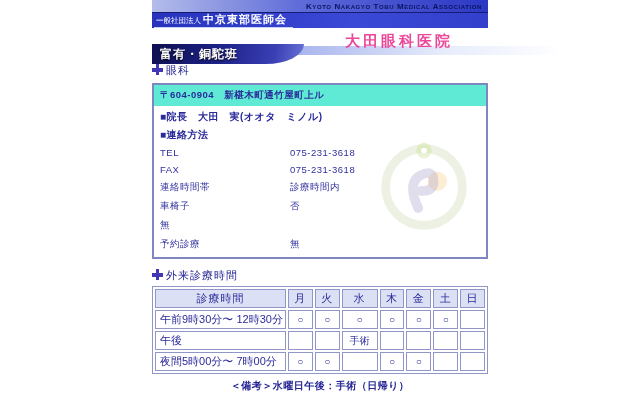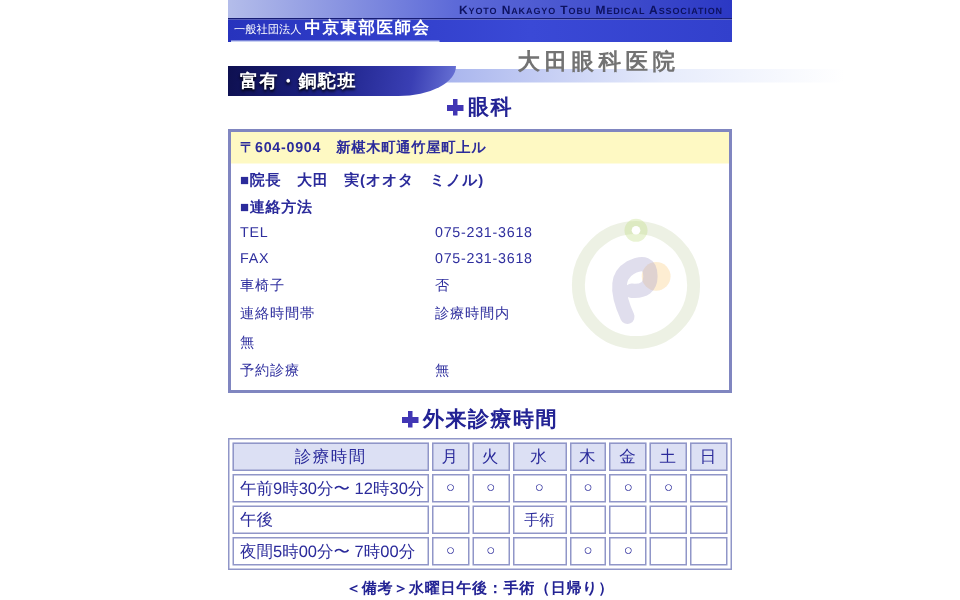--- a/index.html
+++ b/index.html
@@ -22,33 +22,33 @@
   .banner{position:relative;height:30px;}
   .banner-left{position:absolute;left:0;top:16px;width:152px;height:20px;
                background:linear-gradient(100deg,#0e1050 0%,#1d2288 45%,#3a3fb4 80%,#6a74d6 100%);
                border-radius:0 0 46px 0 / 0 0 24px 0;
                display:flex;align-items:center;padding-left:8px;box-sizing:border-box;}
   .banner-left span{color:#ffffff;font-weight:bold;font-size:12px;letter-spacing:1px;text-shadow:0 1px 2px #000;}
   .banner-tail{position:absolute;left:126px;top:18px;width:300px;height:9px;
                background:linear-gradient(to right,rgba(110,130,225,.65),rgba(185,200,245,.35) 55%,rgba(255,255,255,0) 95%);
                border-radius:0 0 12px 2px;}
   .clinic-title{position:absolute;left:158px;top:4px;width:178px;text-align:center;
-                font-size:15px;font-weight:bold;color:#737373;letter-spacing:3px;white-space:nowrap;}
+                font-size:15px;font-weight:bold;color:#ec4899;letter-spacing:3px;white-space:nowrap;}
 
   
-  .sec-heading{text-align:center;font-size:14px;font-weight:bold;color:#232394;letter-spacing:1px;}
+  .sec-heading{font-size:11px;font-weight:normal;color:#232394;letter-spacing:1px;}
   .sec-heading.dept{margin-top:5px;}
   .sec-heading.sched{margin-top:9px;}
   .cross{width:11px;height:11px;position:relative;display:inline-block;vertical-align:-1px;margin-right:3px;}
   .cross::before{content:"";position:absolute;left:0;top:4px;width:11px;height:3.5px;background:#4136b4;}
   .cross::after{content:"";position:absolute;left:3.75px;top:0;width:3.5px;height:11px;background:#4136b4;}
 
   
   .info-box{margin-top:5px;border:2px solid #8086c0;position:relative;padding-bottom:3px;background:#fff;}
-  .addr-row{background:#fef9c3;padding:4px 6px;font-size:9.5px;font-weight:bold;color:#2b2b9b;letter-spacing:.5px;}
+  .addr-row{background:#5eead4;padding:4px 6px;font-size:9.5px;font-weight:bold;color:#2b2b9b;letter-spacing:.5px;}
   .bold-row{padding:4px 6px 2px 6px;font-size:10px;font-weight:bold;color:#2b2b9b;letter-spacing:.5px;}
   .bold-row.second{padding-top:2px;}
   .detail-row{display:flex;padding:3px 6px;font-size:9.5px;color:#2f2f9e;position:relative;z-index:2;gap:12px;}
   .detail-label{width:118px;flex:none;letter-spacing:.5px;}
   .detail-value{letter-spacing:.5px;}
   .watermark{position:absolute;right:14px;top:54px;width:96px;height:96px;opacity:.55;z-index:1;}
 
   
   .sched-table{width:100%;border-collapse:separate;border-spacing:2px;border:1px solid #9096c8;
                margin-top:3px;background:#fff;}
@@ -98,26 +98,26 @@
 
       <div class="detail-row">
         <span class="detail-label">TEL</span>
         <span class="detail-value">075-231-3618</span>
       </div>
       <div class="detail-row">
         <span class="detail-label">FAX</span>
         <span class="detail-value">075-231-3618</span>
       </div>
       <div class="detail-row">
+        <span class="detail-label">連絡時間帯</span>
+        <span class="detail-value">診療時間内</span>
+      </div>
+      <div class="detail-row">
         <span class="detail-label">車椅子</span>
         <span class="detail-value">否</span>
-      </div>
-      <div class="detail-row">
-        <span class="detail-label">連絡時間帯</span>
-        <span class="detail-value">診療時間内</span>
       </div>
       <div class="detail-row">
         <span class="detail-value">無</span>
       </div>
       <div class="detail-row">
         <span class="detail-label">予約診療</span>
         <span class="detail-value">無</span>
       </div>
 
       <svg class="watermark" viewBox="0 0 100 100">

